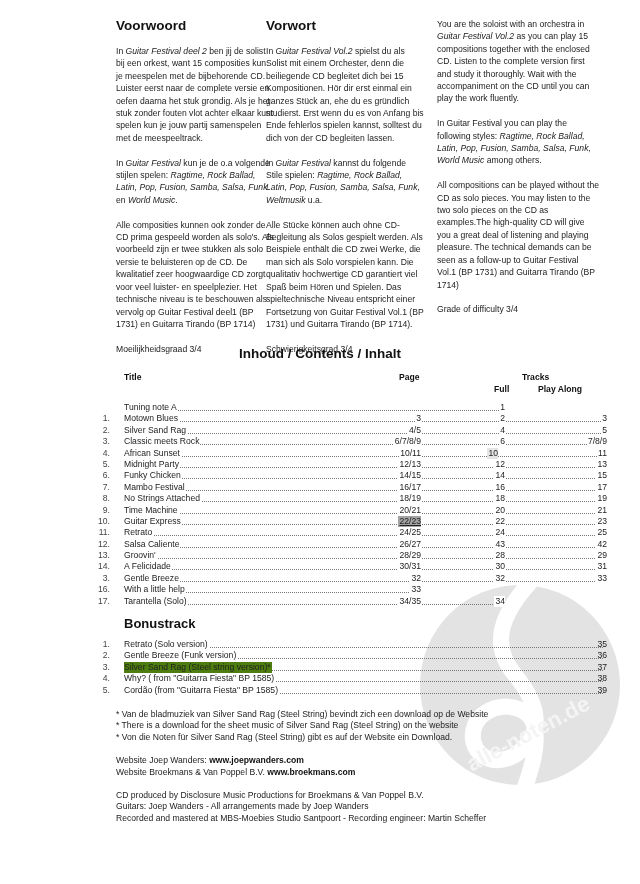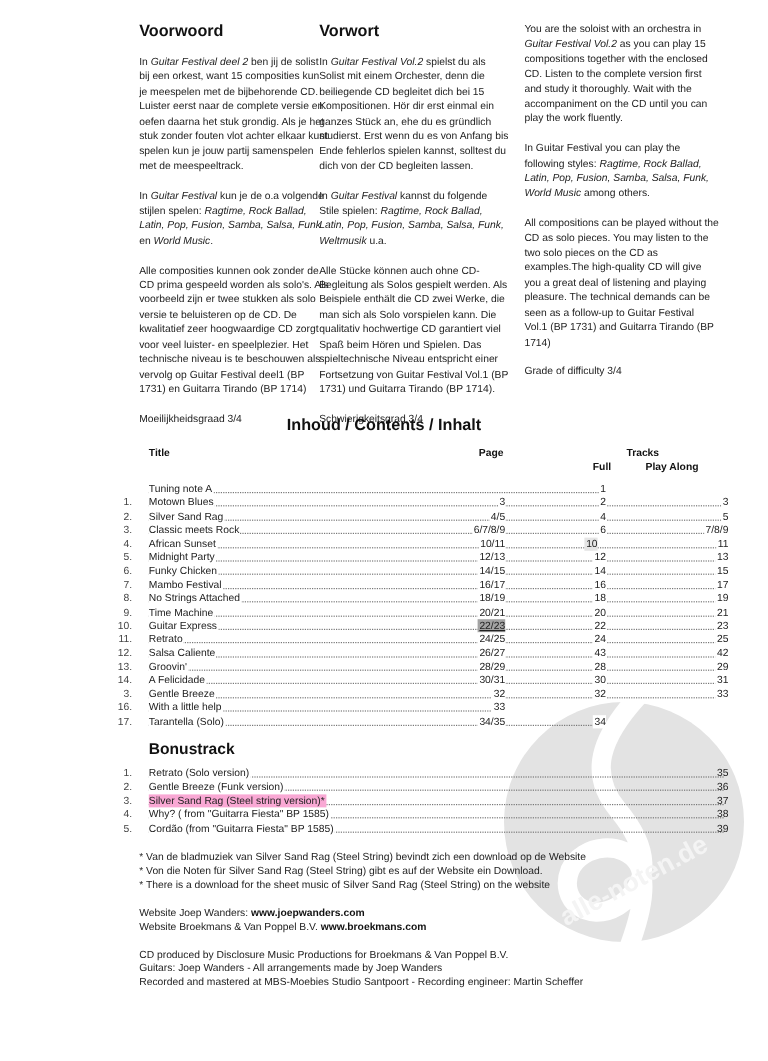--- a/index.html
+++ b/index.html
@@ -226,41 +226,41 @@
       </div>
       <div class="row">
         <div class="lead" style="left: 34px; width: 479px;"></div>
         <span class="num">2.</span>
         <span class="t" style="background: rgb(255, 255, 255);">Gentle Breeze (Funk version)</span>
         <span class="cell" style="right: 3px;">36</span>
       </div>
       <div class="row">
         <div class="lead" style="left: 34px; width: 479px;"></div>
         <span class="num">3.</span>
-        <span class="t" style="background: #f9a8d4;">Silver Sand Rag (Steel string version)*</span>
+        <span class="t" style="background: #4d7c0f;">Silver Sand Rag (Steel string version)*</span>
         <span class="cell" style="right: 3px;">37</span>
       </div>
       <div class="row">
         <div class="lead" style="left: 34px; width: 479px;"></div>
         <span class="num">4.</span>
         <span class="t" style="background: rgb(255, 255, 255);">Why? ( from "Guitarra Fiesta" BP 1585)</span>
         <span class="cell" style="right: 3px;">38</span>
       </div>
       <div class="row">
         <div class="lead" style="left: 34px; width: 479px;"></div>
         <span class="num">5.</span>
         <span class="t" style="background: rgb(255, 255, 255);">Cordão (from "Guitarra Fiesta" BP 1585)</span>
         <span class="cell" style="right: 3px;">39</span>
       </div>
     </div>
 
   <div class="notes">
     <div>* Van de bladmuziek van Silver Sand Rag (Steel String) bevindt zich een download op de Website</div>
+    <div>* There is a download for the sheet music of Silver Sand Rag (Steel String) on the website</div>
     <div>* Von die Noten für Silver Sand Rag (Steel String) gibt es auf der Website ein Download.</div>
-    <div>* There is a download for the sheet music of Silver Sand Rag (Steel String) on the website</div>
     <div class="gap"></div>
     <div><span>Website Joep Wanders: </span><b>www.joepwanders.com</b></div>
     <div><span>Website Broekmans &amp; Van Poppel B.V. </span><b>www.broekmans.com</b></div>
     <div class="gap"></div>
     <div>CD produced by Disclosure Music Productions for Broekmans &amp; Van Poppel B.V.</div>
     <div>Guitars: Joep Wanders - All arrangements made by Joep Wanders</div>
     <div>Recorded and mastered at MBS-Moebies Studio Santpoort - Recording engineer: Martin Scheffer</div>
   </div>
 </div>
 

